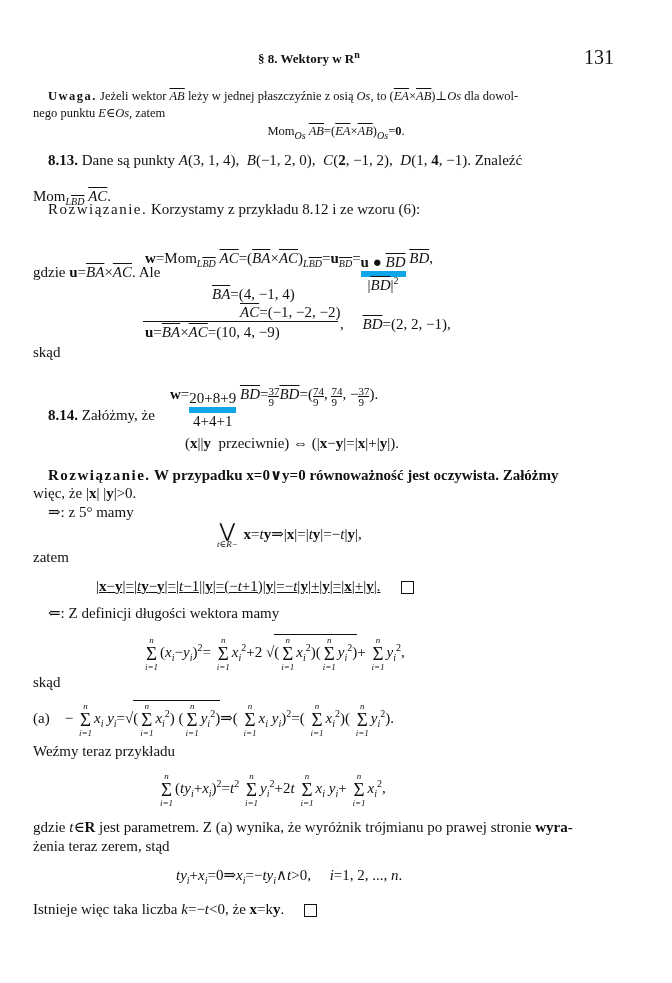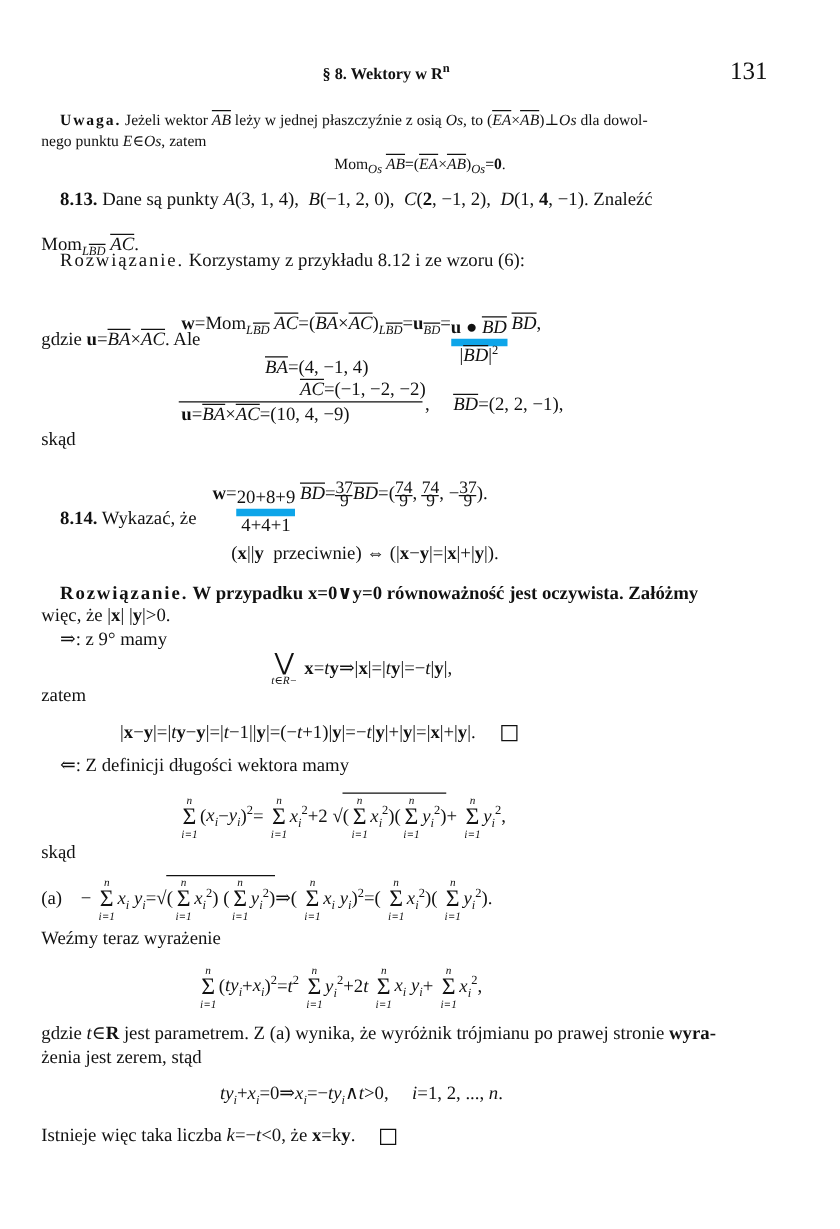--- a/index.html
+++ b/index.html
@@ -9,21 +9,21 @@
   .sm { font-size: 12.5px; line-height: 15px; }
   .c { text-align: center; left: 0; width: 672px; }
   .b { font-weight: bold; }
   .i { font-style: italic; }
   .sp { letter-spacing: 1.5px; margin-top: 44px; }
   .ov { text-decoration: overline; }
   sub, sup { font-size: 10px; line-height: 0; }
   .frac { display: inline-block; vertical-align: middle; text-align: center; margin-top: 28px; }
   .frac > span { display: block; line-height: 17px; }
   .frac .den { border-top: 6px solid #0ea5e9; }
-  .sfrac { display: inline-block; vertical-align: middle; text-align: center; font-size: 14px; }
+  .sfrac { display: inline-block; vertical-align: middle; font-size: 11px; }
   .sfrac > span { display: block; line-height: 10px; }
   .sfrac .den { border-top: 1px solid #111; }
   .sum { display: inline-block; vertical-align: middle; text-align: center; margin: 0 2px; }
   .sum > span { display: block; }
   .sum .lim { font-size: 9px; line-height: 9px; font-style: italic; }
   .sum .sig { font-size: 19px; line-height: 18px; }
   .sq { display: inline-block; border-top: 1px solid #111; padding-top: 1px; }
   .rule { position: absolute; height: 1px; background: #111; }
   .box { display: inline-block; width: 11px; height: 11px; border: 1px solid #111; vertical-align: middle; margin-left: 20px; }
 </style>
@@ -66,63 +66,63 @@
 <div class="rule" style="top:321px;left:143px;width:195px;"></div>
 <div class="ln" style="top:323px;left:145px;"><b>u</b>=<span class="i ov">BA</span>×<span class="i ov">AC</span>=(10, 4, −9)</div>
 <div class="ln" style="top:315px;left:340px;">, &nbsp;&nbsp;&nbsp;&nbsp;<span class="i ov">BD</span>=(2, 2, −1),</div>
 <div class="ln" style="top:343px;left:33px;">skąd</div>
 <div class="ln" style="top:362px;left:170px;">
   <b>w</b>=<span class="frac"><span>20+8+9</span><span class="den">4+4+1</span></span> <span class="i ov">BD</span>=<span class="sfrac"><span>37</span><span class="den">9</span></span><span class="i ov">BD</span>=(<span class="sfrac"><span>74</span><span class="den">9</span></span>, <span class="sfrac"><span>74</span><span class="den">9</span></span>, −<span class="sfrac"><span>37</span><span class="den">9</span></span>).
 </div>
 
 <div class="ln" style="top:406px;left:48px;">
   <span class="b">8.14.</span>
-  <span>Wykazać, że</span>
+  <span>Załóżmy, że</span>
 </div>
 <div class="ln" style="top:434px;left:185px;">
   (<b>x</b>||<b>y</b> &nbsp;przeciwnie) ⇔ (|<b>x</b>−<b>y</b>|=|<b>x</b>|+|<b>y</b>|).
 </div>
 <div class="ln" style="top:466px;left:48px;font-weight:bold;">
   <span class="sp">Rozwiązanie.</span>
   W przypadku <b>x</b>=<b>0</b>∨<b>y</b>=<b>0</b> równoważność jest oczywista. <b>Załóżmy</b>
 </div>
 <div class="ln" style="top:484px;left:33px;">
   więc, że |<b>x</b>| |<b>y</b>|&gt;0.
 </div>
-<div class="ln" style="top:503px;left:48px;">⇒: z 9° mamy</div>
+<div class="ln" style="top:503px;left:48px;">⇒: z 5° mamy</div>
 <div class="ln" style="top:522px;left:215px;">
   <span class="sum"><span class="sig">⋁</span><span class="lim">t∈R−</span></span> <b>x</b>=<i>t</i><b>y</b>⇒|<b>x</b>|=|<i>t</i><b>y</b>|=−<i>t</i>|<b>y</b>|,
 </div>
 <div class="ln" style="top:548px;left:33px;">zatem</div>
-<div class="ln" style="top:577px;left:96px;">
+<div class="ln" style="top:577px;left:96px;text-decoration:underline;">
   |<b>x</b>−<b>y</b>|=|<i>t</i><b>y</b>−<b>y</b>|=|<i>t</i>−1||<b>y</b>|=(−<i>t</i>+1)|<b>y</b>|=−<i>t</i>|<b>y</b>|+|<b>y</b>|=|<b>x</b>|+|<b>y</b>|.<span class="box"></span>
 </div>
 <div class="ln" style="top:604px;left:48px;">⇐: Z definicji długości wektora mamy</div>
 <div class="ln" style="top:634px;left:143px;">
   <span class="sum"><span class="lim">n</span><span class="sig">Σ</span><span class="lim">i=1</span></span>(<i>x<sub>i</sub></i>−<i>y<sub>i</sub></i>)<sup>2</sup>=
   <span class="sum"><span class="lim">n</span><span class="sig">Σ</span><span class="lim">i=1</span></span><i>x</i><sub><i>i</i></sub><sup>2</sup>+2 √<span class="sq">(<span class="sum"><span class="lim">n</span><span class="sig">Σ</span><span class="lim">i=1</span></span><i>x</i><sub><i>i</i></sub><sup>2</sup>)(<span class="sum"><span class="lim">n</span><span class="sig">Σ</span><span class="lim">i=1</span></span><i>y</i><sub><i>i</i></sub><sup>2</sup>)</span>+
   <span class="sum"><span class="lim">n</span><span class="sig">Σ</span><span class="lim">i=1</span></span><i>y</i><sub><i>i</i></sub><sup>2</sup>,
 </div>
 <div class="ln" style="top:673px;left:33px;">skąd</div>
 <div class="ln" style="top:700px;left:33px;">
   <span>(a)</span> &nbsp;&nbsp;&nbsp;−
   <span class="sum"><span class="lim">n</span><span class="sig">Σ</span><span class="lim">i=1</span></span><i>x<sub>i</sub> y<sub>i</sub></i>=√<span class="sq">(<span class="sum"><span class="lim">n</span><span class="sig">Σ</span><span class="lim">i=1</span></span><i>x</i><sub><i>i</i></sub><sup>2</sup>) (<span class="sum"><span class="lim">n</span><span class="sig">Σ</span><span class="lim">i=1</span></span><i>y</i><sub><i>i</i></sub><sup>2</sup>)</span>⇒(
   <span class="sum"><span class="lim">n</span><span class="sig">Σ</span><span class="lim">i=1</span></span><i>x<sub>i</sub> y<sub>i</sub></i>)<sup>2</sup>=(
   <span class="sum"><span class="lim">n</span><span class="sig">Σ</span><span class="lim">i=1</span></span><i>x</i><sub><i>i</i></sub><sup>2</sup>)(
   <span class="sum"><span class="lim">n</span><span class="sig">Σ</span><span class="lim">i=1</span></span><i>y</i><sub><i>i</i></sub><sup>2</sup>).
 </div>
-<div class="ln" style="top:742px;left:33px;">Weźmy teraz wyrażenie</div>
+<div class="ln" style="top:742px;left:33px;">Weźmy teraz przykładu</div>
 <div class="ln" style="top:772px;left:158px;">
   <span class="sum"><span class="lim">n</span><span class="sig">Σ</span><span class="lim">i=1</span></span>(<i>ty<sub>i</sub></i>+<i>x<sub>i</sub></i>)<sup>2</sup>=<i>t</i><sup>2</sup>
   <span class="sum"><span class="lim">n</span><span class="sig">Σ</span><span class="lim">i=1</span></span><i>y</i><sub><i>i</i></sub><sup>2</sup>+2<i>t</i>
   <span class="sum"><span class="lim">n</span><span class="sig">Σ</span><span class="lim">i=1</span></span><i>x<sub>i</sub> y<sub>i</sub></i>+
   <span class="sum"><span class="lim">n</span><span class="sig">Σ</span><span class="lim">i=1</span></span><i>x</i><sub><i>i</i></sub><sup>2</sup>,
 </div>
 <div class="ln" style="top:818px;left:33px;">
   gdzie <i>t</i>∈<b>R</b> jest parametrem. Z (a) wynika, że wyróżnik trójmianu po prawej stronie <b>wyra-</b>
 </div>
-<div class="ln" style="top:837px;left:33px;">żenia jest zerem, stąd</div>
+<div class="ln" style="top:837px;left:33px;">żenia teraz zerem, stąd</div>
 <div class="ln" style="top:866px;left:176px;">
   <i>ty<sub>i</sub></i>+<i>x<sub>i</sub></i>=0⇒<i>x<sub>i</sub></i>=−<i>ty<sub>i</sub></i>∧<i>t</i>&gt;0, &nbsp;&nbsp;&nbsp;&nbsp;<i>i</i>=1, 2, ..., <i>n</i>.
 </div>
 <div class="ln" style="top:900px;left:33px;">
   Istnieje więc taka liczba <i>k</i>=−<i>t</i>&lt;0, że <b>x</b>=k<b>y</b>.<span class="box"></span>
 </div>
 
 </body></html>

